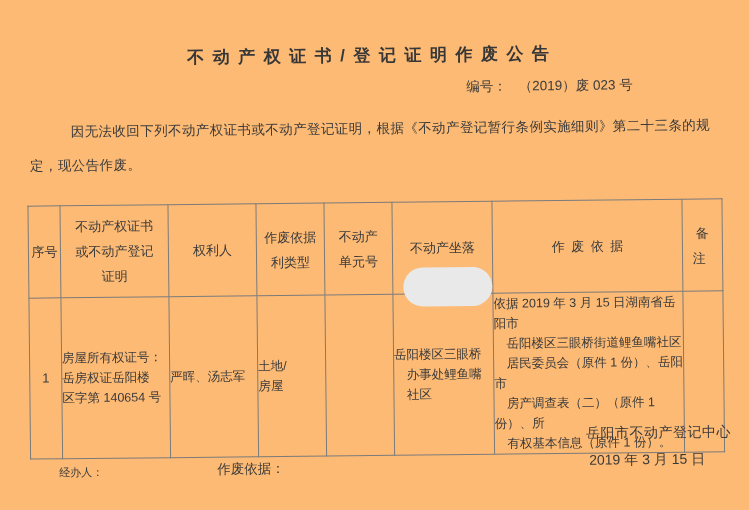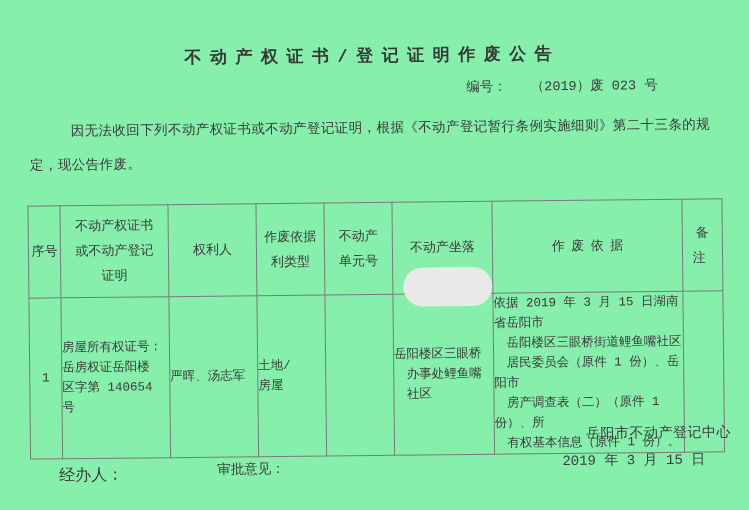--- a/index.html
+++ b/index.html
@@ -4,23 +4,23 @@
 <style>
   html, body {
     margin: 0;
     padding: 0;
     background: #ffffff;
   }
   .page {
     position: relative;
     width: 749px;
     height: 510px;
-    background: #86efac;
+    background: #fdba74;
     overflow: hidden;
-    font-family: Liberation Mono, monospace;
+    font-family: Liberation Sans, sans-serif;
     color: #3a3a3a;
   }
   .sheet {
     position: absolute;
     inset: 0;
     transform: rotate(-0.6deg);
     transform-origin: 50% 50%;
   }
   .doc-title {
     position: absolute;
@@ -36,21 +36,21 @@
     white-space: nowrap;
   }
   .doc-number {
     position: absolute;
     top: 79px;
     left: 468px;
     font-size: 13.5px;
     color: #3a3a3a;
     white-space: nowrap;
   }
-  .doc-number .num-label { margin-right: 24px; }
+  .doc-number .num-label { margin-right: 12px; }
   .doc-body {
     position: absolute;
     top: 112px;
     left: 31px;
     right: 36px;
     margin: 0;
     font-size: 13.5px;
     line-height: 34px;
     letter-spacing: 0.4px;
     text-indent: 41px;
@@ -122,21 +122,21 @@
     position: absolute;
     top: 454px;
     right: 46px;
     font-size: 14px;
     white-space: nowrap;
   }
   .handler {
     position: absolute;
     top: 462px;
     left: 57px;
-    font-size: 16px;
+    font-size: 11px;
     white-space: nowrap;
   }
   .approval {
     position: absolute;
     top: 459px;
     left: 215px;
     font-size: 13.5px;
     white-space: nowrap;
   }
 </style>
@@ -206,16 +206,16 @@
     </table>
 
     <div class="redaction"></div>
 
     <div class="issuer">岳阳市不动产登记中心</div>
 
     <div class="sign-date">2019 年 3 月 15 日</div>
 
     <div class="handler">经办人：</div>
 
-    <div class="approval">审批意见：</div>
+    <div class="approval">作废依据：</div>
 
   </div>
 </div>
 
 </body></html>

